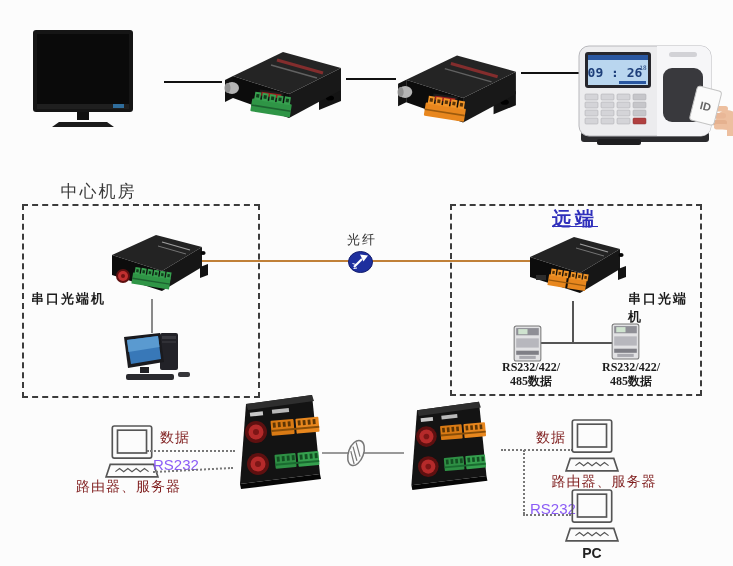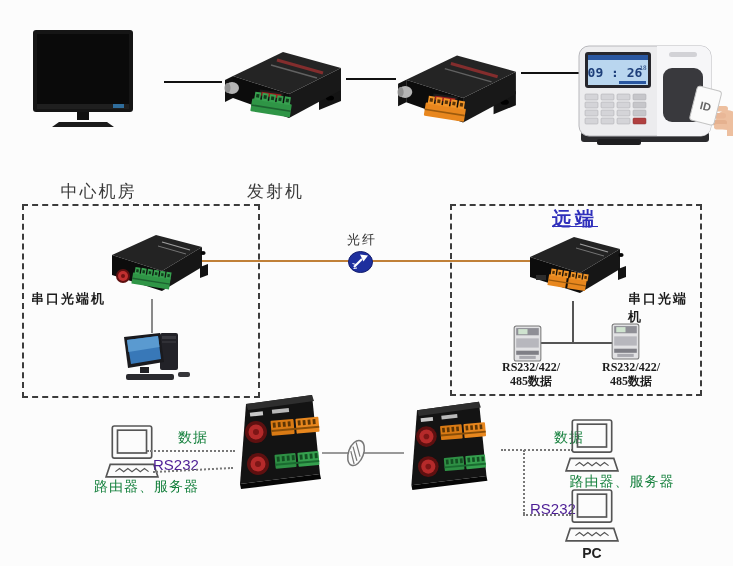--- a/index.html
+++ b/index.html
@@ -6,22 +6,22 @@
   .canvas{
     position:relative;width:733px;height:566px;background:#fcfcfc;overflow:hidden;
     font-family:"Liberation Sans",sans-serif;color:#2f2f2f;
   }
   .abs{position:absolute;}
   .lbl{position:absolute;text-align:center;color:#333;}
   .toplbl{font-size:17px;letter-spacing:2px;color:#3a3a3a;margin-top:40px;}
   .boxtitle{font-size:19px;font-weight:bold;color:#3030bb;letter-spacing:4px;text-align:center;}
   .devlbl{font-family:"Liberation Serif",serif;font-weight:bold;font-size:13px;color:#1c1c1c;letter-spacing:2px;margin-top:41px;}
   .meterlbl{font-family:"Liberation Serif",serif;font-weight:bold;font-size:12px;line-height:13.5px;color:#1c1c1c;text-align:center;}
-  .smalllbl{font-size:14px;color:#15803d;letter-spacing:1px;padding-left:18px;}
-  .rslbl{font-size:15px;color:#4c1d95;}
+  .smalllbl{font-size:14px;color:#7f1d1d;letter-spacing:1px;}
+  .rslbl{font-size:15px;color:#8b5cf6;}
   .dashedbox{position:absolute;border:2px dashed #3c3c3c;background:transparent;}
   .hline{position:absolute;height:2px;background:#111;}
   .fiberline{position:absolute;height:2px;background:#c08038;}
   .grayline{position:absolute;height:2px;background:#999;}
   .vline{position:absolute;width:2px;background:#8a8a8a;}
   .dot-h{position:absolute;height:0;border-top:2px dotted #777;}
   .dot-v{position:absolute;width:0;border-left:2px dotted #777;}
   .convlbl{font-family:"Liberation Serif",serif;font-size:15px;color:#222;letter-spacing:1px;text-align:center;}
   .pclbl{font-weight:bold;font-size:14px;color:#222;text-align:center;}
   svg{display:block;}
@@ -72,21 +72,20 @@
           <rect x="48.5" y="52" width="3" height="3.5" fill="#113d1c"></rect>
         <rect x="54.5" y="50" width="6" height="8" fill="#37a04f"></rect>
           <rect x="56" y="52" width="3" height="3.5" fill="#113d1c"></rect>
         <rect x="62" y="50" width="6" height="8" fill="#37a04f"></rect>
           <rect x="63.5" y="52" width="3" height="3.5" fill="#113d1c"></rect>
         <rect x="30" y="63" width="40" height="1.6" fill="#1d6330"></rect>
       </g>
     </svg>
   </div>
 
-  <div class="lbl toplbl abs" style="left:213px;top:140px;width:125px;">发射机</div>
 
   <div class="hline" style="left:346px;top:78px;width:50px;"></div>
 
   <div class="abs" style="left:394px;top:47px;">
     <svg width="128" height="90" viewBox="0 0 126 88">
       <polygon points="98,52 120,43 120,57 98,66" fill="#141414"></polygon>
       <ellipse cx="109" cy="54" rx="4" ry="2.6" fill="#000"></ellipse>
       <polygon points="12,32 62,8 120,24 68,50" fill="#242424"></polygon>
       <line x1="56" y1="16" x2="102" y2="29" stroke="#a33030" stroke-width="3" opacity="0.75"></line>
       <line x1="50" y1="21" x2="96" y2="34" stroke="#8a8a8a" stroke-width="1.4" opacity="0.6"></line>

